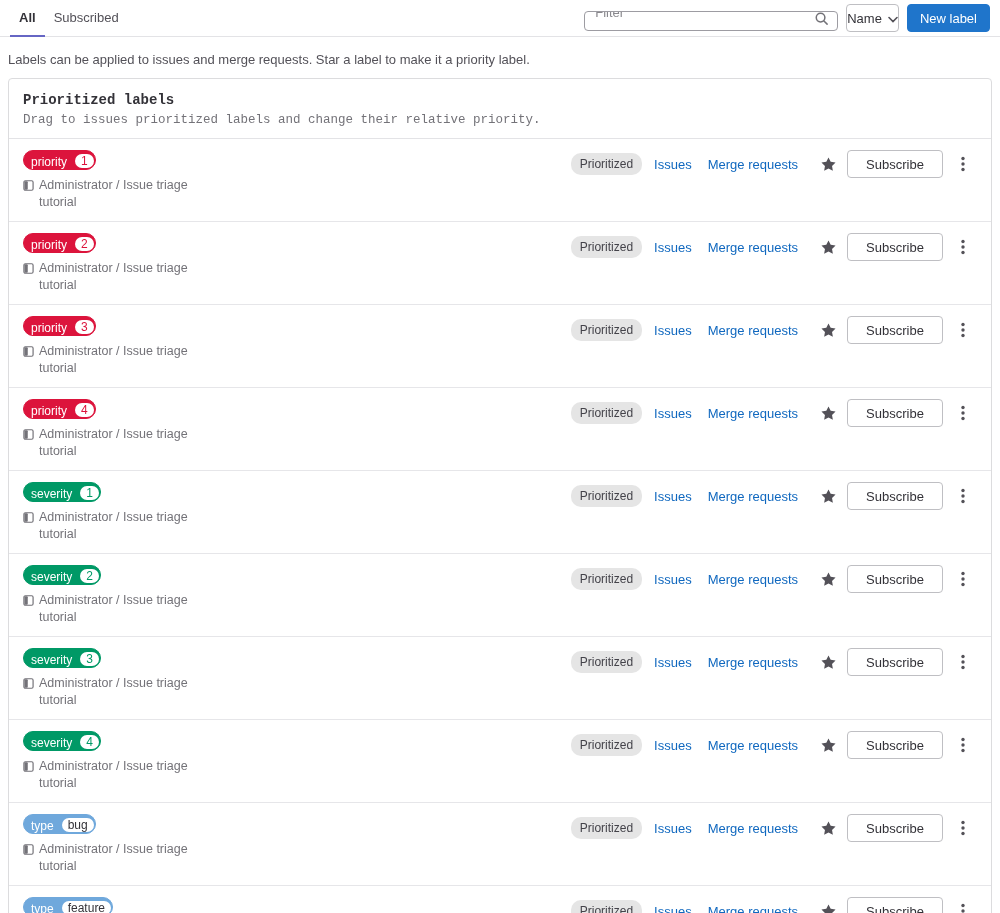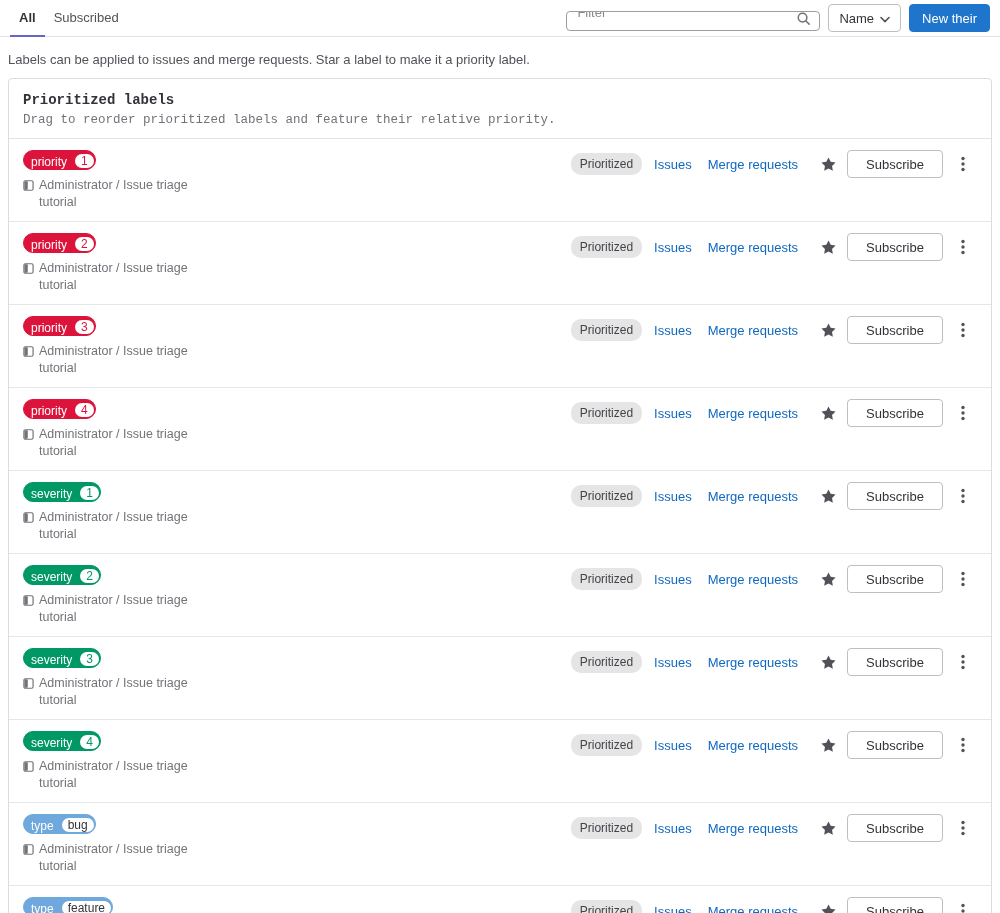--- a/index.html
+++ b/index.html
@@ -16,21 +16,21 @@
   .controls { margin-left:auto; display:flex; align-items:center; gap:8px; }
   .filter-wrap { position:relative; }
   .filter-input { width:254px; height:20px; border:1px solid #9d9ca2; border-radius:4px;
     padding:0 30px 16px 10px; font-size:13px; color:#333238; background:#fff;
     font-family:"Liberation Sans", sans-serif; }
   .filter-input::placeholder { color:#89888d; }
   .search-ico { position:absolute; right:9px; top:6px; }
   .btn { height:28px; display:inline-flex; align-items:center; justify-content:center;
     border-radius:4px; font-size:13px; cursor:pointer; background:#fff;
     border:1px solid #bfbfc3; color:#333238; font-family:"Liberation Sans", sans-serif; }
-  .btn-sort { padding:0 10px; gap:6px; }
+  .btn-sort { padding:0 0; gap:6px; }
   .btn-primary { background:#1f75cb; border-color:#1f75cb; color:#fff; padding:0 12px; }
 
   
   .page-desc { margin:15px 8px 11px 8px; color:#535158; }
 
   
   .panel { margin:0 8px; border:1px solid #dcdcde; border-radius:4px; background:#fff; }
   .panel-header { padding:13px 14px 11px 14px; border-bottom:1px solid #e3e3e6;font-family:Liberation Mono, monospace; }
   .panel-title { font-size:14px; font-weight:bold; margin-bottom:5px; }
   .panel-subtitle { font-size:12.5px; color:#737278; }
@@ -77,30 +77,30 @@
       </span>
     </div>
     <button class="btn btn-sort">
       <span>Name</span>
       <span>
         <svg width="10" height="7" viewBox="0 0 10 7" fill="none" stroke="#535158" stroke-width="1.6" stroke-linecap="round">
           <polyline points="1,1.5 5,5.5 9,1.5"></polyline>
         </svg>
       </span>
     </button>
-    <button class="btn btn-primary">New their</button>
+    <button class="btn btn-primary">New label</button>
   </div>
 </div>
 
 <div class="page-desc">Labels can be applied to issues and merge requests. Star a label to make it a priority label.</div>
 
 <div class="panel">
   <div class="panel-header">
     <div class="panel-title">Prioritized labels</div>
-    <div class="panel-subtitle">Drag to reorder prioritized labels and feature their relative priority.</div>
+    <div class="panel-subtitle">Drag to issues prioritized labels and change their relative priority.</div>
   </div>
   <div id="label-list">
   <div class="row">
     <div class="row-left">
       <span class="pill" style="--lc: #dc143c;">
         <span class="pill-scope">priority</span>
         <span class="pill-value" style="color: rgb(220, 20, 60);">1</span>
       </span>
       <span class="project-path">
         <span class="project-ico">

